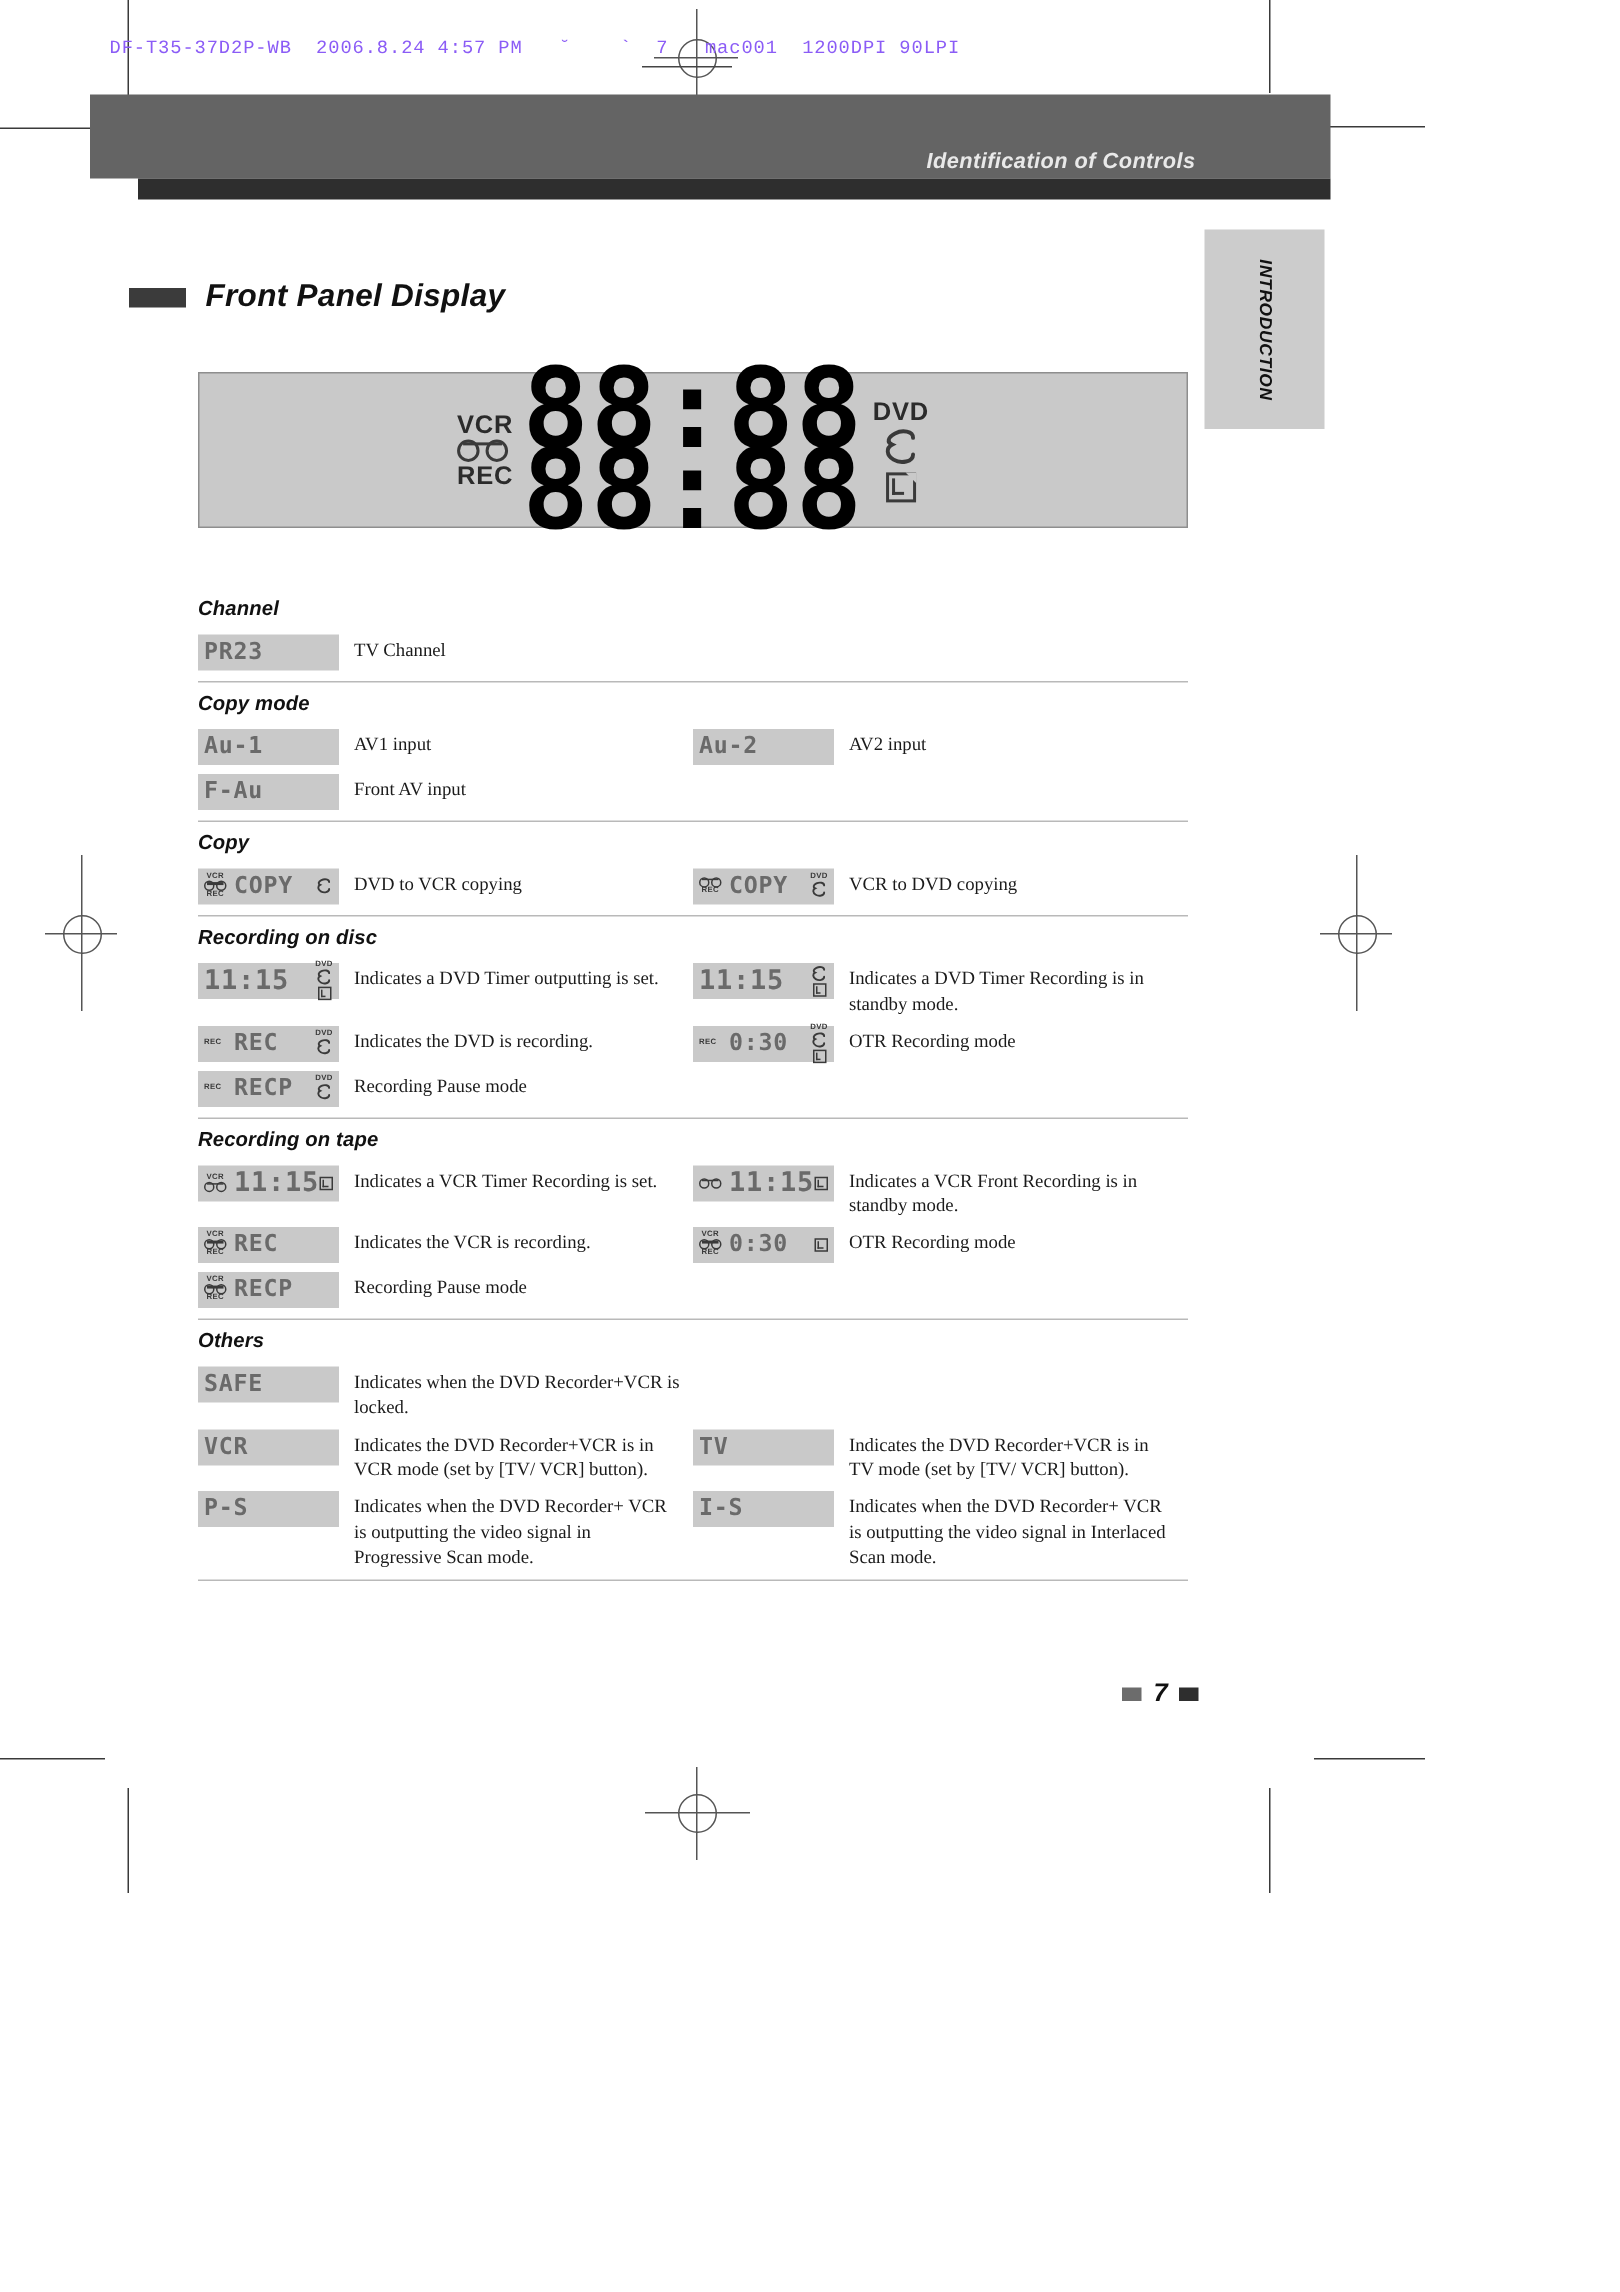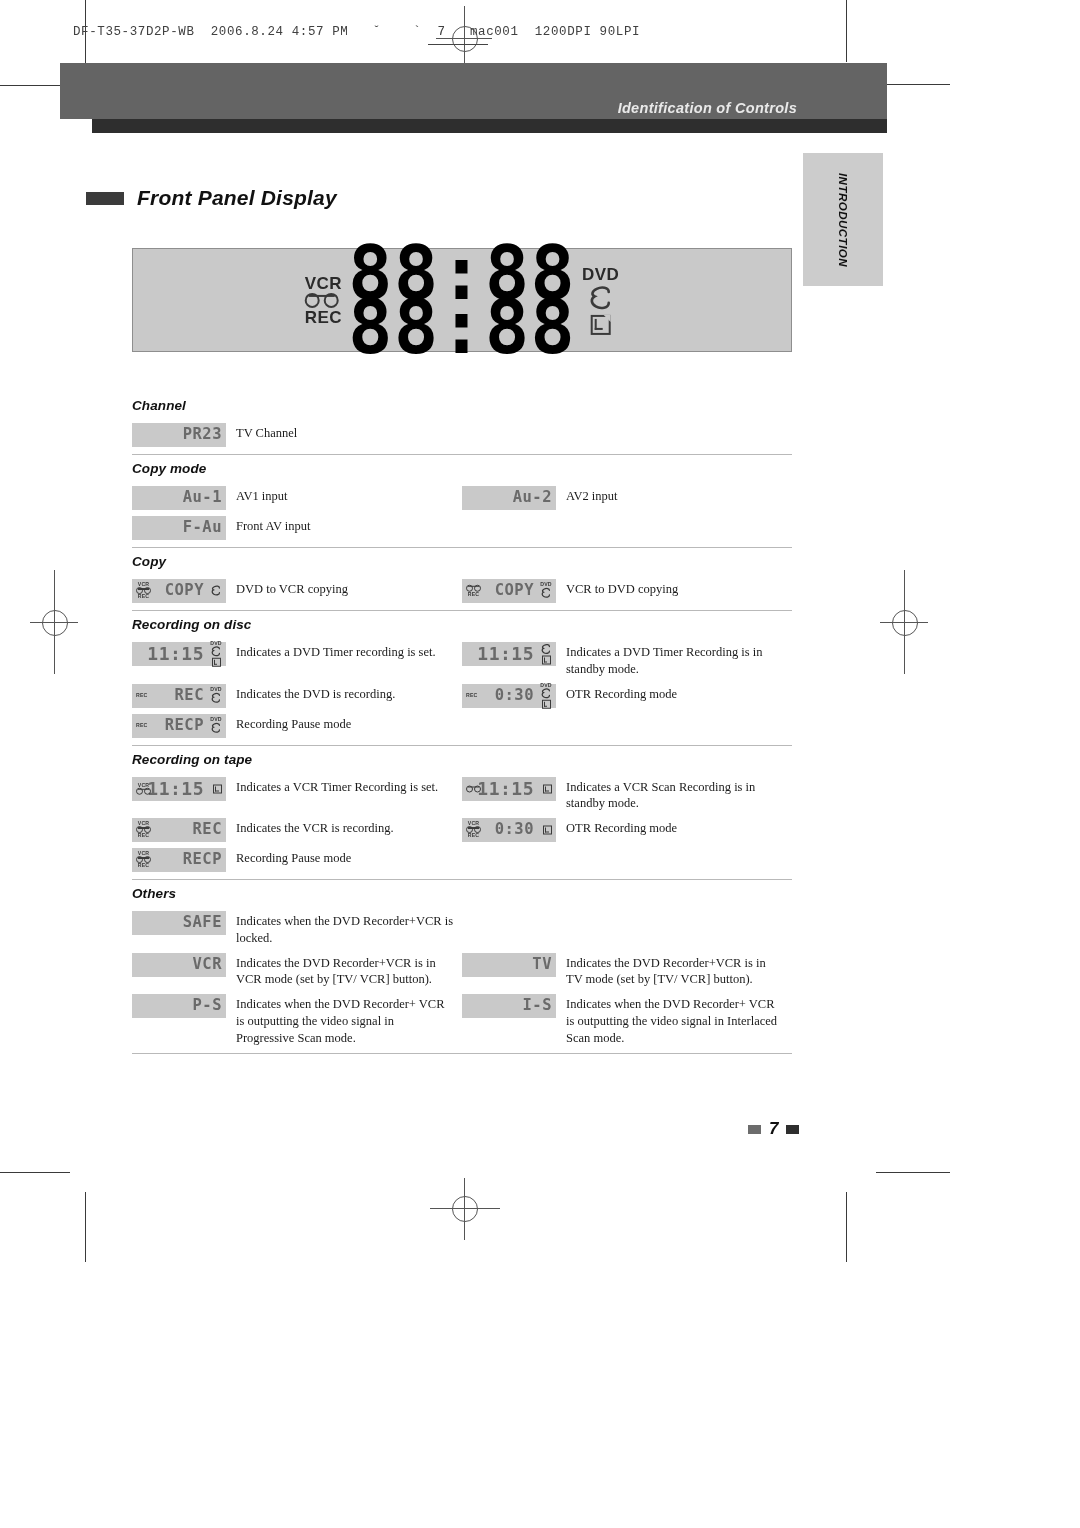--- a/index.html
+++ b/index.html
@@ -12,21 +12,21 @@
   .cmark{position:absolute;background:#3a3a3a;}
   .reg{position:absolute;}
   .reg .h{position:absolute;background:#555;height:1px;}
   .reg .v{position:absolute;background:#555;width:1px;}
   .reg .c{position:absolute;border:1px solid #555;border-radius:50%;}
 
   
   .slug{
     position:absolute;left:73px;top:25px;
     font-family:"Liberation Mono", monospace;
-    font-size:12.5px;letter-spacing:.6px;color:#404040;white-space:pre;
+    font-size:12.5px;letter-spacing:.6px;color:#8b5cf6;white-space:pre;
   }
   .slug-underline{position:absolute;left:428px;top:44px;width:60px;height:1px;background:#444;}
 
   
   .hdr-band{position:absolute;left:60px;top:63px;width:827px;height:56px;background:#646464;}
   .hdr-dark{position:absolute;left:92px;top:119px;width:795px;height:14px;background:#2e2e2e;}
   .hdr-title{
     position:absolute;left:60px;top:63px;width:827px;height:56px;
     display:flex;align-items:flex-end;justify-content:flex-end;
     padding:0 90px 3px 0;box-sizing:border-box;
@@ -89,21 +89,21 @@
   
   .table{position:absolute;left:132px;top:392px;width:660px;}
   .grp-title{font-size:13.5px;font-style:italic;font-weight:bold;color:#111;padding:6px 0 7px 0;letter-spacing:.1px;}
   .hr{height:1px;background:#b9b9b9;margin:4px 0 0 0;}
   .rows{display:block;}
   .row{display:flex;align-items:flex-start;padding:3px 0 3px 0;}
   .cell{display:flex;align-items:flex-start;width:330px;box-sizing:border-box;}
   .cell.wide{width:660px;}
   .badge{
     width:94px;min-height:24px;background:#c9c9c9;flex:0 0 94px;
-    display:flex;align-items:center;justify-content:flex-end;
+    display:flex;align-items:center;justify-content:flex-start;
     position:relative;box-sizing:border-box;padding:2px 4px;
   }
   .seg{
     font-family:"DejaVu Sans Mono", monospace;
     font-size:15.5px;font-weight:bold;color:#6a6a6a;letter-spacing:.5px;line-height:1;
     white-space:nowrap;
   }
   .seg.sm{font-size:18px;}
   .desc{font-size:12.5px;color:#1b1b1b;line-height:1.34;padding:2px 8px 0 10px;max-width:230px;font-family:Liberation Serif, serif;}
 
@@ -296,21 +296,21 @@
           <div class="badge">
             <div class="seg sm" style="margin-right: 18px;">11:15</div>
             <div class="bd-right">
               <div class="tiny">DVD</div>
               <svg class="disc-sm" viewBox="0 0 26 28" aria-hidden="true">
                 <path d="M21 7 C21 2.5 14 1.5 9 4 C4 6.5 3.5 10 7 11.5 C3 13.5 3 18.5 8 21.5 C13 24.5 21 23 21 18" fill="none" stroke="#3a3a3a" stroke-width="3" stroke-linecap="round"></path>
               </svg>
               <div class="lbox-sm"></div>
             </div>
           </div>
-          <div class="desc">Indicates a DVD Timer recording is set.</div>
+          <div class="desc">Indicates a DVD Timer outputting is set.</div>
         </div>
         <div class="cell">
           <div class="badge">
             <div class="seg sm" style="margin-right: 18px;">11:15</div>
             <div class="bd-right">
               <svg class="disc-sm" viewBox="0 0 26 28" aria-hidden="true">
                 <path d="M21 7 C21 2.5 14 1.5 9 4 C4 6.5 3.5 10 7 11.5 C3 13.5 3 18.5 8 21.5 C13 24.5 21 23 21 18" fill="none" stroke="#3a3a3a" stroke-width="3" stroke-linecap="round"></path>
               </svg>
               <div class="lbox-sm"></div>
             </div>
@@ -397,21 +397,21 @@
                 <i class="a"></i>
                 <i class="b"></i>
                 <u></u>
               </div>
             </div>
             <div class="seg sm" style="margin-left: 20px; margin-right: 18px;">11:15</div>
             <div class="bd-right">
               <div class="lbox-sm"></div>
             </div>
           </div>
-          <div class="desc">Indicates a VCR Scan Recording is in standby mode.</div>
+          <div class="desc">Indicates a VCR Front Recording is in standby mode.</div>
         </div>
       </div>
       <div class="row">
         <div class="cell">
           <div class="badge">
             <div class="bd-left">
               <div class="tiny">VCR</div>
               <div class="reel-sm">
                 <i class="a"></i>
                 <i class="b"></i>

